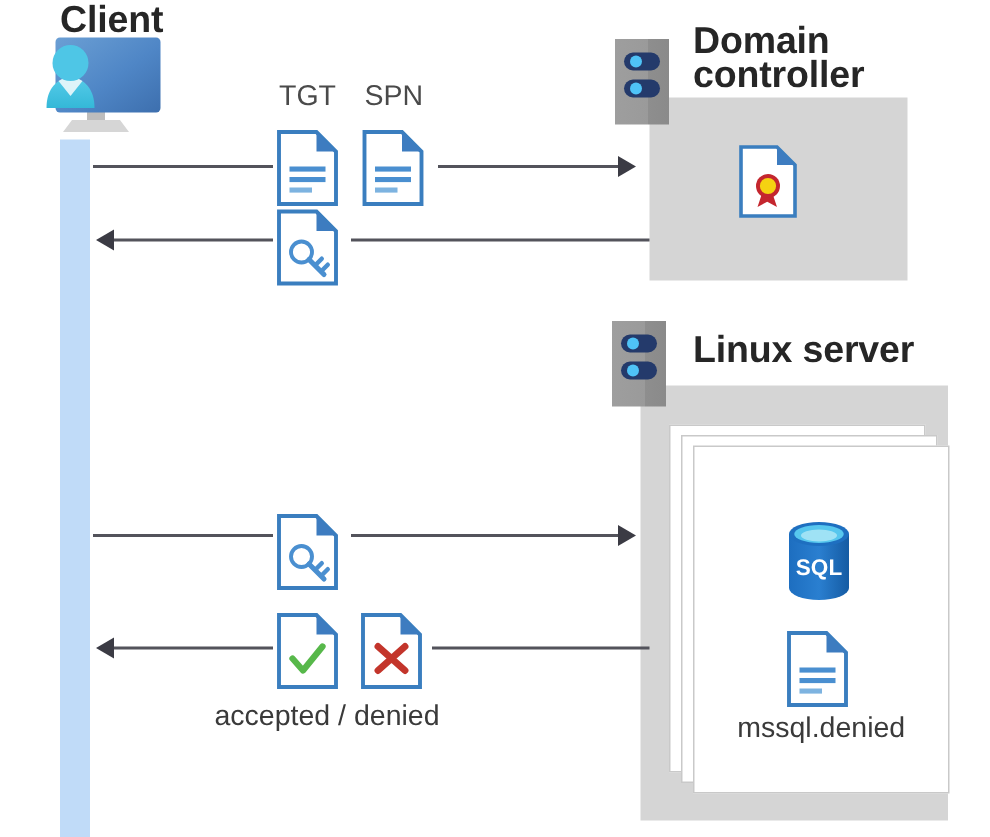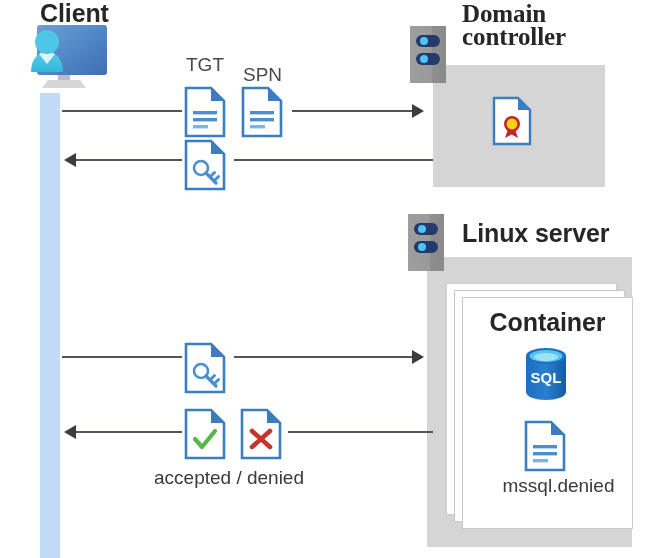--- a/index.html
+++ b/index.html
@@ -22,21 +22,20 @@
     line-height:23px;
     color:#262626;
     letter-spacing:-0.1px;
     white-space:pre-line;
   }
   .label-plain{
     font-size:19px;
     line-height:22px;
     color:#3a3a3a;
     white-space:nowrap;
-    margin-left:11px;
   }
   .tgt-spn{
     font-size:19px;
     color:#4a4a4a;
     white-space:nowrap;
   }
 
   
   .lifeline{
     background:#c0dbf8;
@@ -118,21 +117,21 @@
       <rect x="29" y="3" width="70" height="50" rx="3" fill="url(#mon)"></rect>
 
       <path d="M23 50 c0-13 7-20 16-20 s16 7 16 20 z" fill="url(#per)"></path>
       <path d="M31 32 l8 10 l8-10 l-3.5-2 h-9 z" fill="#eaf7fb" opacity="0.92"></path>
       <circle cx="39" cy="20" r="12" fill="#4ec6e6"></circle>
     </svg>
   </div>
 
   <div class="abs panel" style="left:433px;top:65px;width:172px;height:122px;"></div>
 
-  <div class="abs title-bold" style="left:462px;top:2px;width:190px;font-family:Liberation Serif, serif;">Domain
+  <div class="abs title-bold" style="left:462px;top:16px;width:190px;">Domain
 controller</div>
 
   <div class="abs rack" style="left:410px;top:26px;width:36px;height:57px;">
     <div class="rack-bar" style="left:6px;top:9px;width:24px;height:12px;">
         <span class="rack-dot"></span>
       </div>
     <div class="rack-bar" style="left:6px;top:27px;width:24px;height:12px;">
         <span class="rack-dot"></span>
       </div>
   </div>
@@ -157,21 +156,20 @@
       </div>
     <div class="rack-bar" style="left:6px;top:27px;width:24px;height:12px;">
         <span class="rack-dot"></span>
       </div>
   </div>
 
   <div class="abs card" style="left:446px;top:283px;width:171px;height:232px;"></div>
   <div class="abs card" style="left:454px;top:290px;width:171px;height:232px;"></div>
   <div class="abs card" style="left:462px;top:297px;width:171px;height:232px;"></div>
 
-  <div class="abs title-bold" style="left:462px;top:311px;width:171px;text-align:center;">Container</div>
 
   <div class="abs" style="left:522px;top:345px;width:48px;height:58px;">
     <svg width="48" height="58" viewBox="0 0 48 58">
       <defs>
         <linearGradient id="cyl" x1="0" y1="0" x2="1" y2="0">
           <stop offset="0%" stop-color="#1d6ec0"></stop>
           <stop offset="50%" stop-color="#2a7fd0"></stop>
           <stop offset="100%" stop-color="#155ba3"></stop>
         </linearGradient>
       </defs>
@@ -193,21 +191,21 @@
     </svg>
   </div>
 
   <div class="abs label-plain" style="left:462px;top:475px;width:171px;text-align:center;">mssql.denied</div>
 
   <div class="abs line" style="left:62px;top:110px;width:120px;"></div>
   <div class="abs line" style="left:292px;top:110px;width:122px;"></div>
   <div class="abs arrow-r" style="left:412px;top:104px;"></div>
 
   <div class="abs tgt-spn" style="left:186px;top:54px;">TGT</div>
-  <div class="abs tgt-spn" style="left:243px;top:64px;">SPN</div>
+  <div class="abs tgt-spn" style="left:243px;top:54px;">SPN</div>
 
   <div class="abs" style="left:184px;top:86px;width:42px;height:52px;">
     <svg width="42" height="52" viewBox="0 0 42 52">
       <path d="M2 2 h25 l13 13 v35 H2 z" fill="#ffffff" stroke="#3a7ebf" stroke-width="2.6"></path>
       <path d="M27 2 l13 13 h-13 z" fill="#3d7cc0"></path>
       <rect x="9" y="25" width="24" height="3.4" fill="#4a8fd0"></rect>
       <rect x="9" y="32" width="24" height="3.4" fill="#4a8fd0"></rect>
       <rect x="9" y="39" width="15" height="3.4" fill="#7db3e0"></rect>
     </svg>
   </div>

